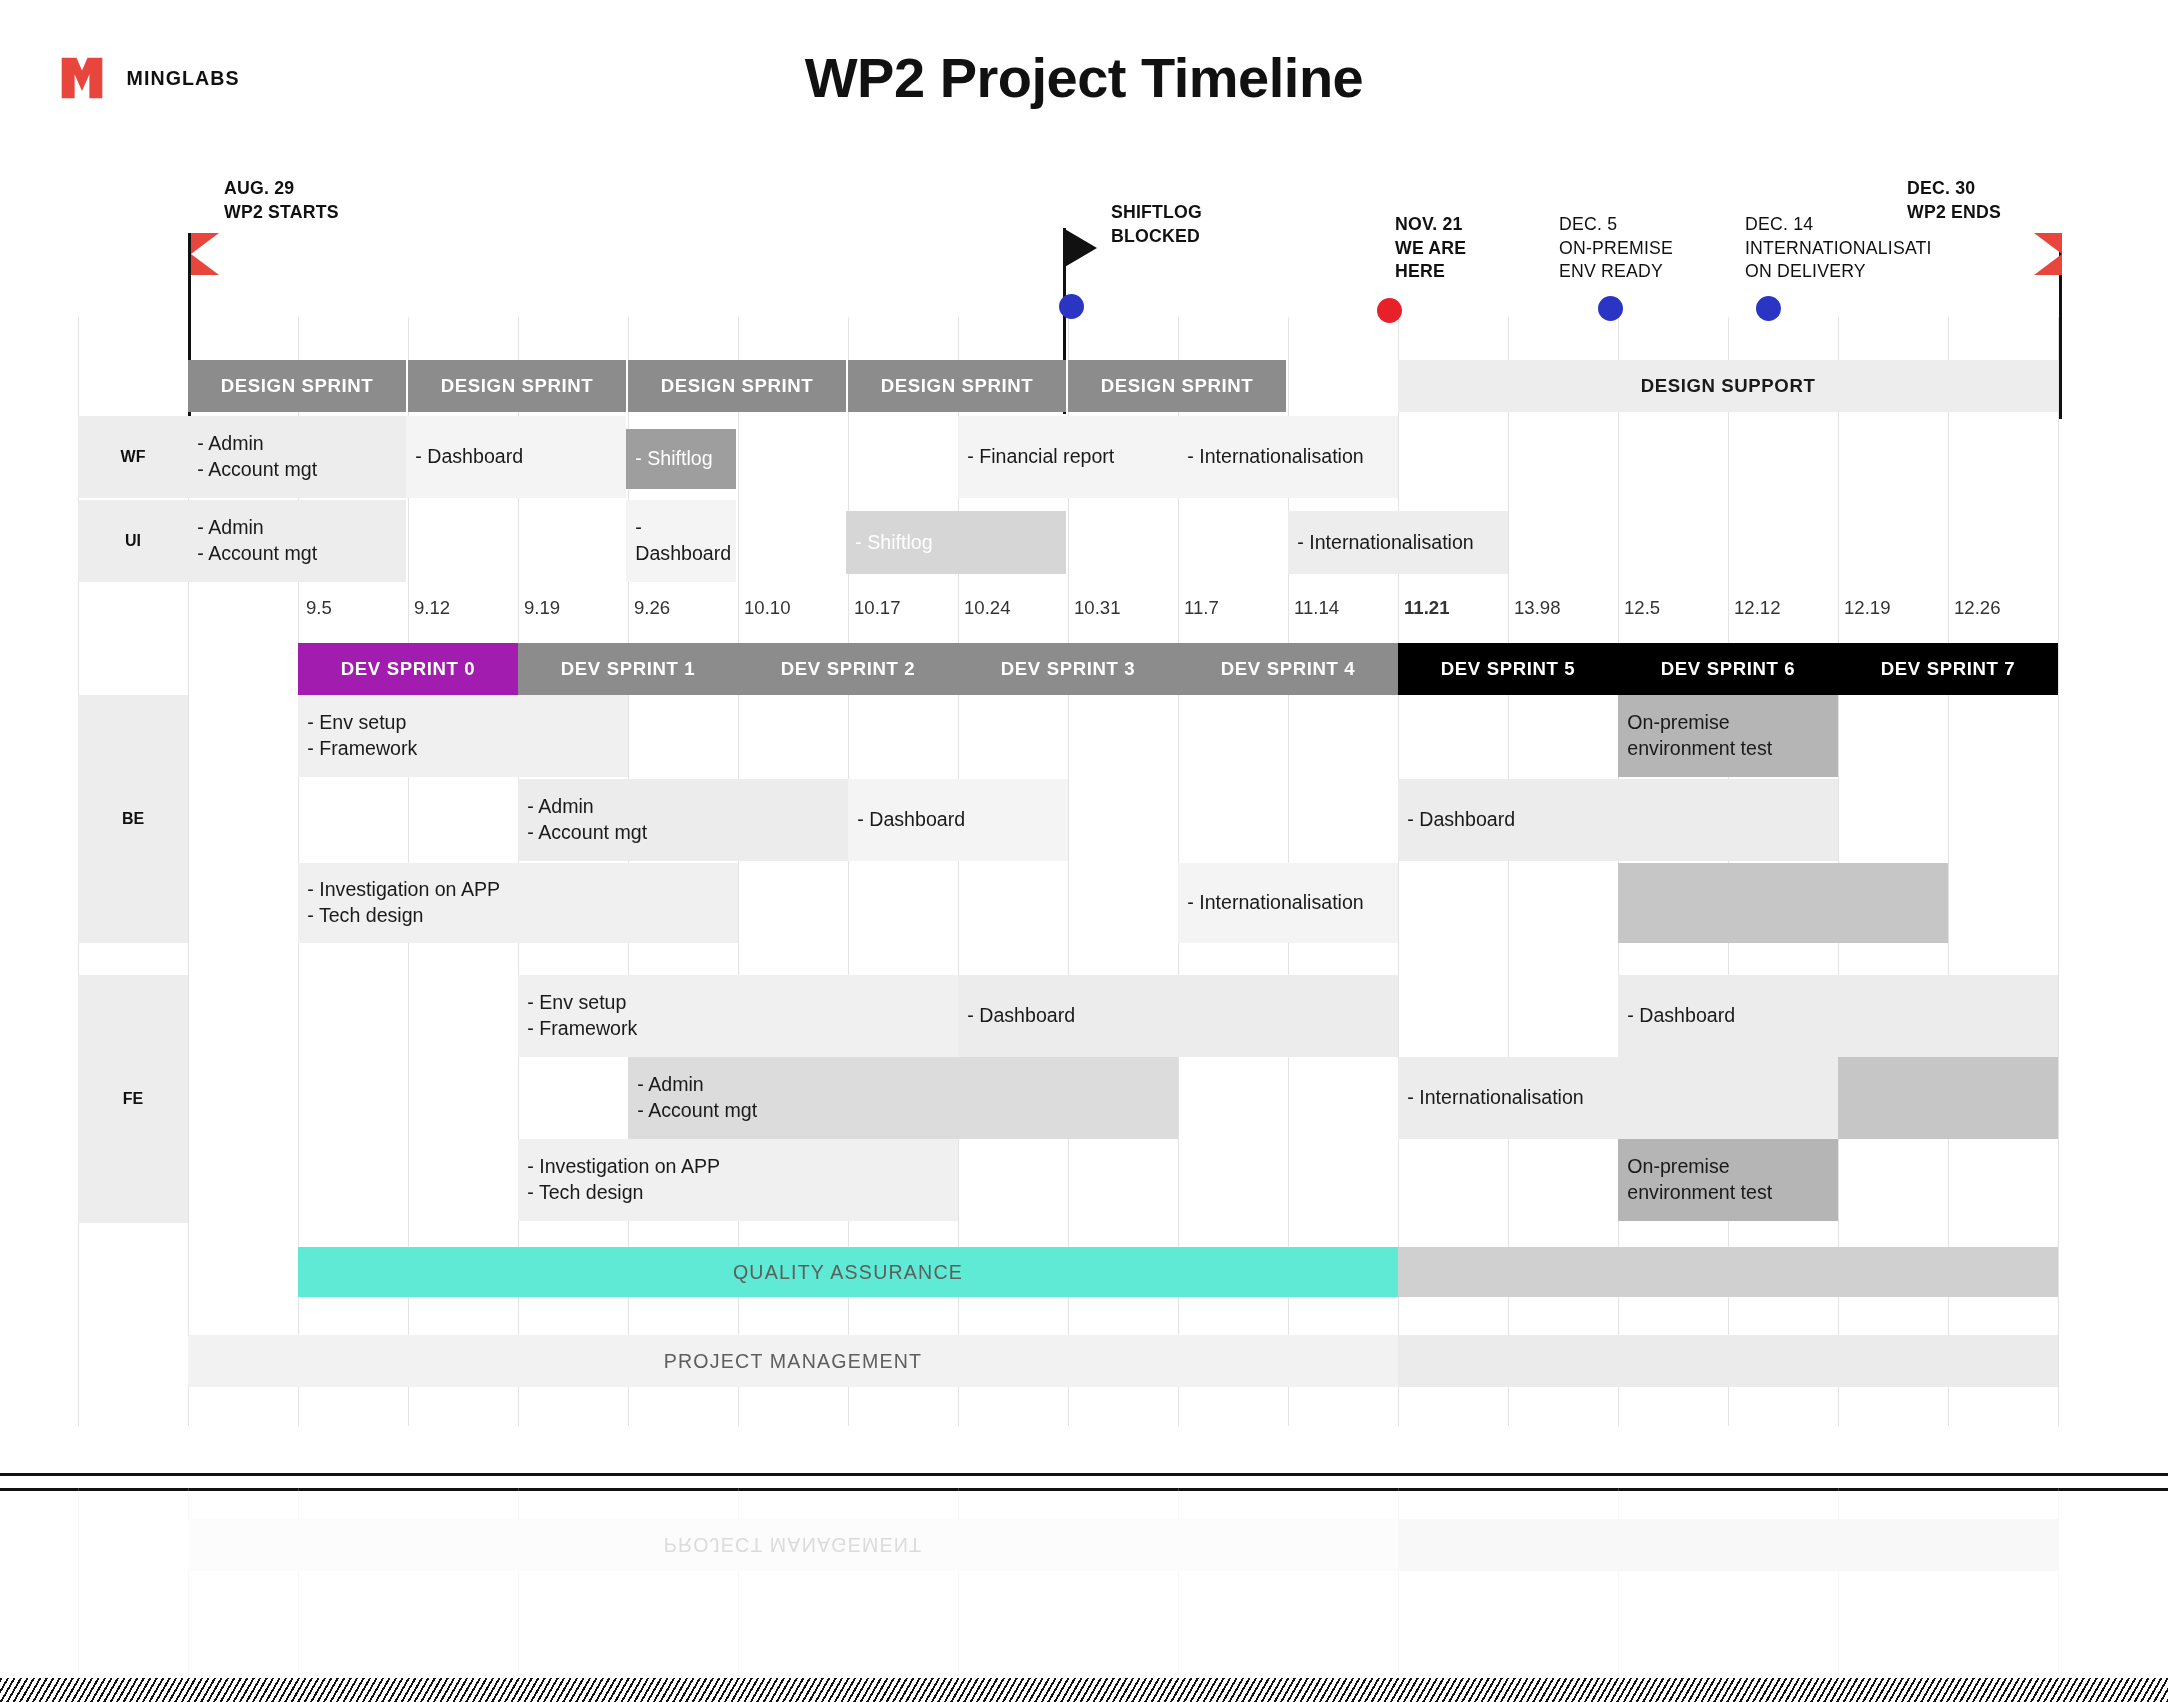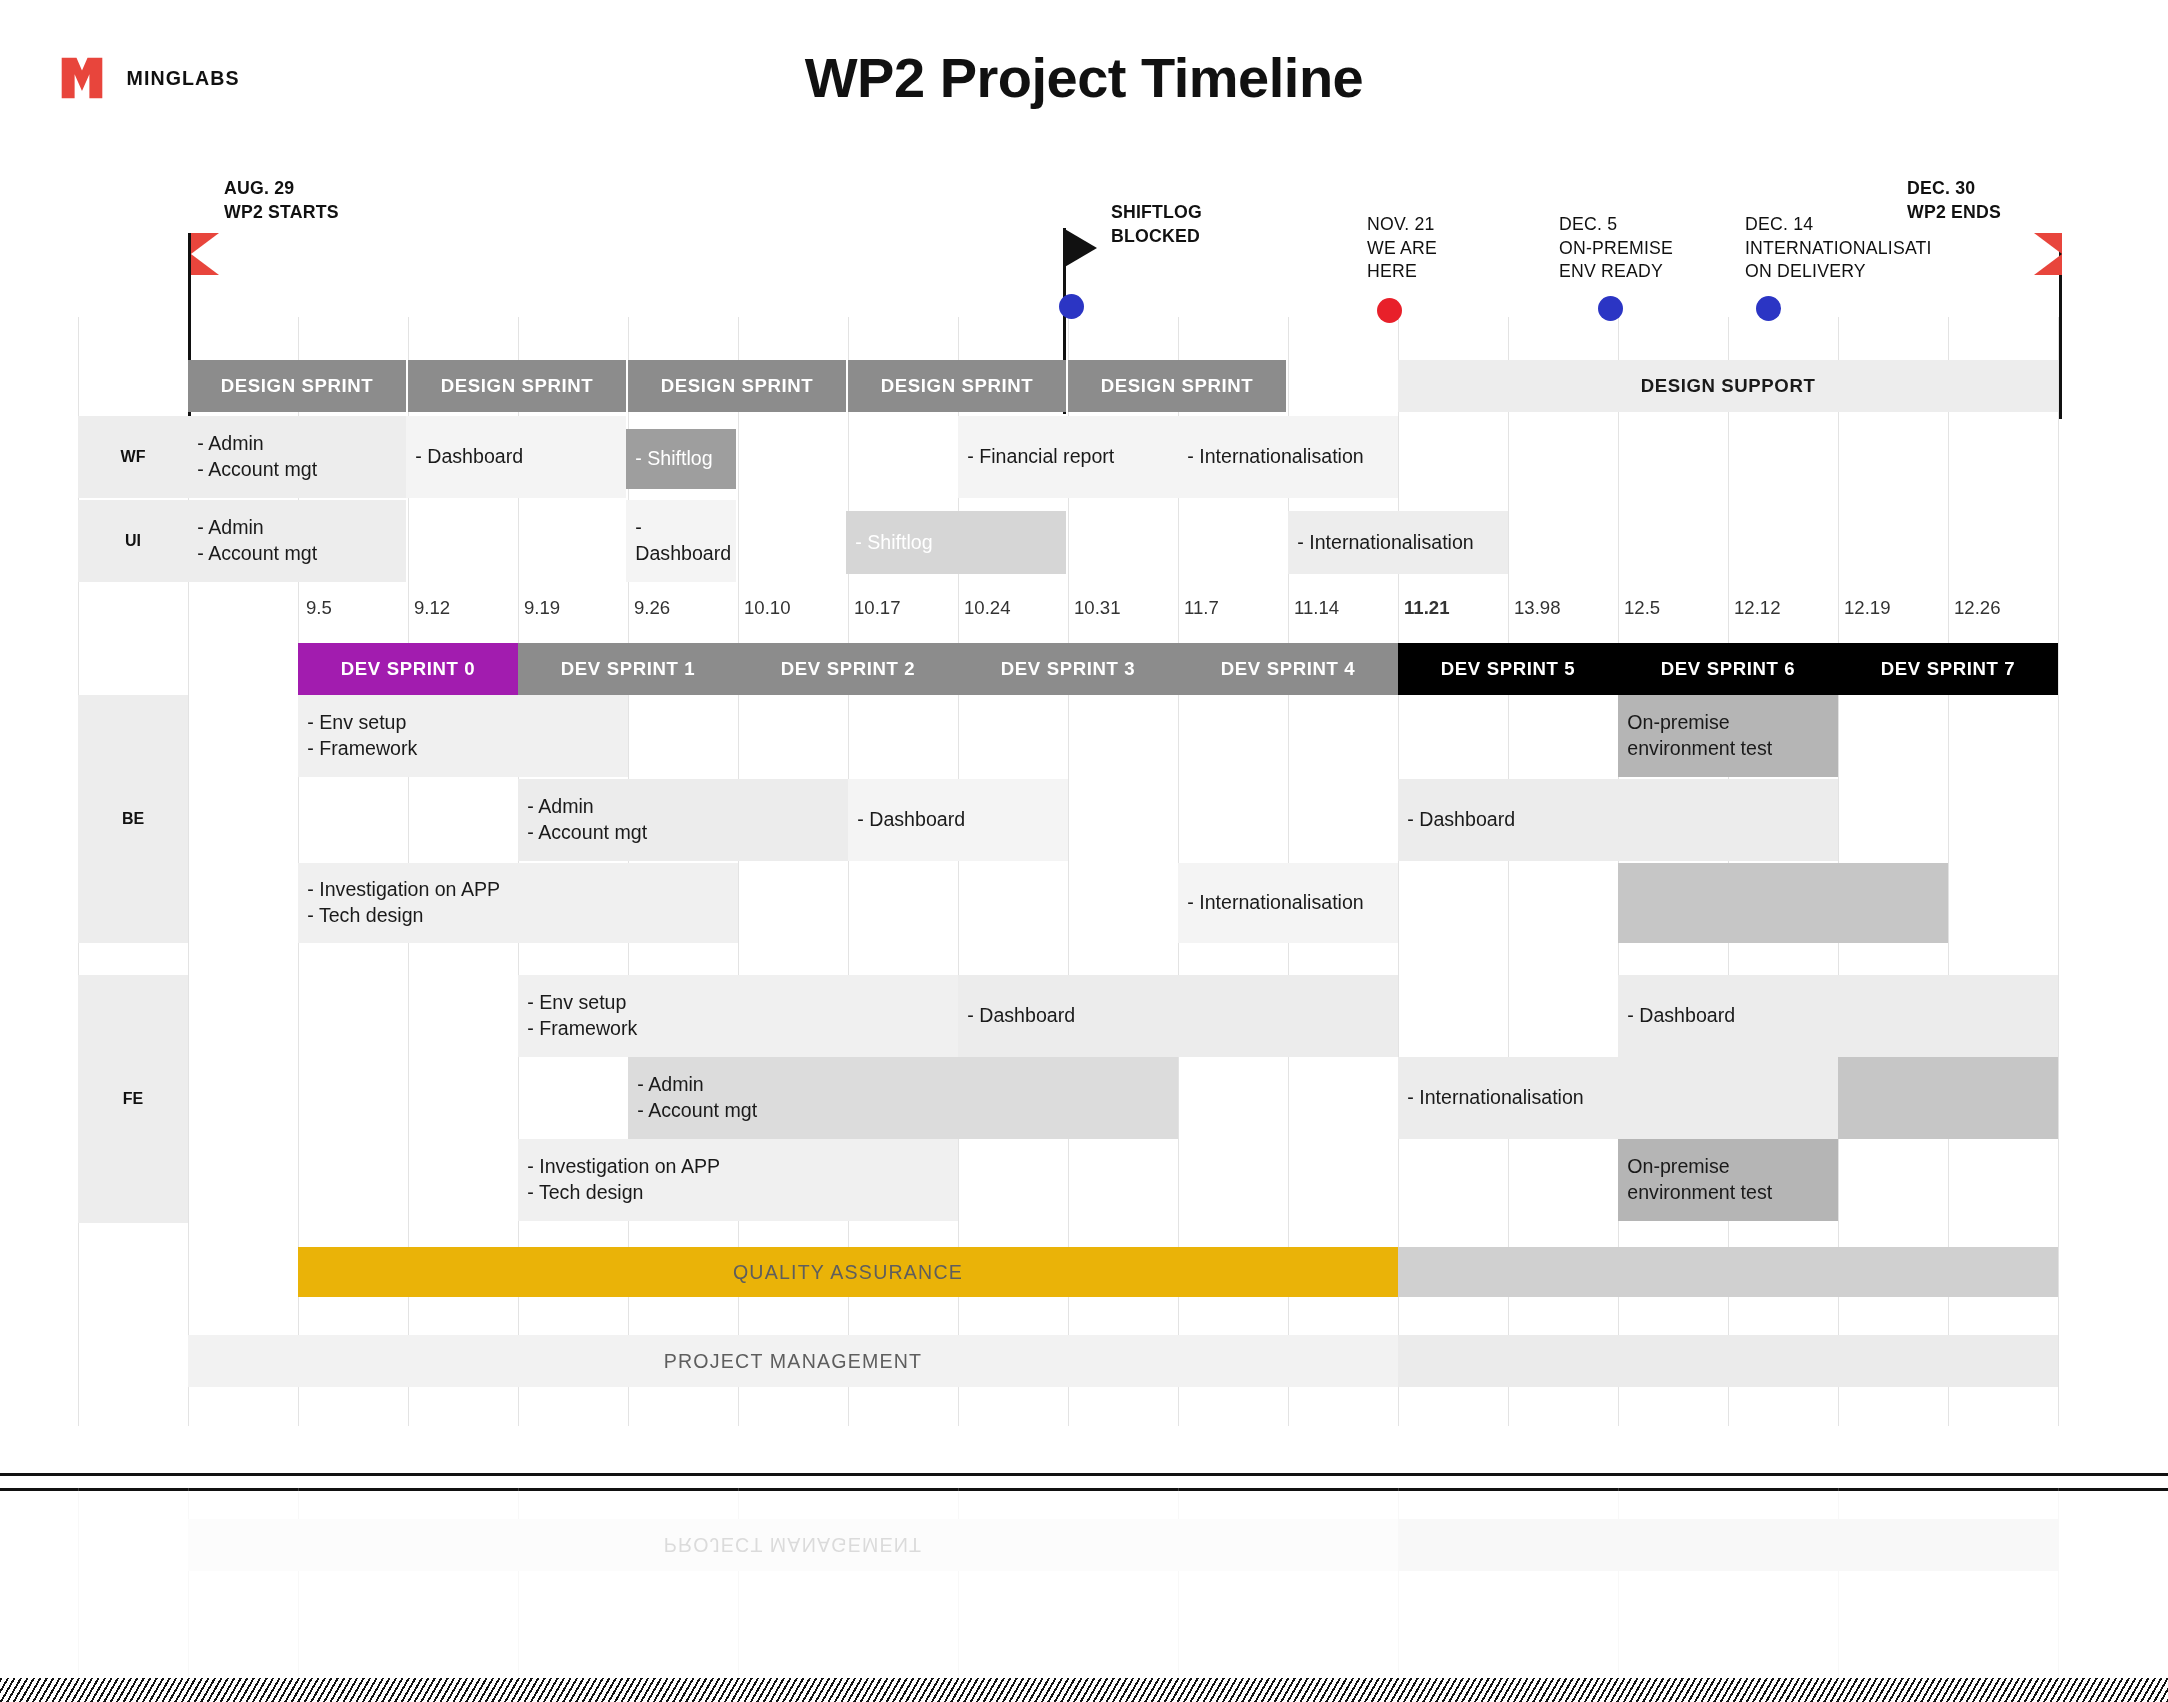--- a/index.html
+++ b/index.html
@@ -184,21 +184,21 @@
 
     <div class="milestone" style="left:1111px; top:201px;">
       <div class="ms-label">SHIFTLOG
 BLOCKED</div>
     </div>
     <div class="tri-play" style="left:1063px; top:228px;"></div>
     <div class="flagpole" style="left:1063px; top:228px; height:186px; background:#111;"></div>
     <div class="dot blue" style="left:1059px; top:294px;"></div>
 
     <div class="milestone" style="left:1367px; top:213px;">
-      <div class="ms-label" style="font-weight:normal;">NOV. 21
+      <div class="ms-label" style="font-weight:bold;margin-left:28px;">NOV. 21
 WE ARE
 HERE</div>
     </div>
     <div class="dot red" style="left:1377px; top:298px;"></div>
 
     <div class="milestone" style="left:1559px; top:213px;">
       <div class="ms-label" style="font-weight:normal;">DEC. 5
 ON-PREMISE
 ENV READY</div>
     </div>
@@ -345,21 +345,21 @@
 
     <div class="block" style="left:518px; top:1139px; width:440px; height:82px; background:#f0f0f0;">
       <span class="txt">- Investigation on APP
 - Tech design</span>
     </div>
     <div class="block" style="left:1618px; top:1139px; width:220px; height:82px; background:#b5b5b5;">
       <span class="txt">On-premise
 environment test</span>
     </div>
 
-    <div class="band" style="left:298px; top:1247px; width:1100px; height:50px; background:#eab308;">QUALITY ASSURANCE</div>
+    <div class="band" style="left:298px; top:1247px; width:1100px; height:50px; background:#5eead4;">QUALITY ASSURANCE</div>
     <div class="band" style="left:1398px; top:1247px; width:660px; height:50px; background:#d0d0d0;"></div>
 
     <div class="band" style="left:188px; top:1335px; width:1210px; height:52px; background:#f2f2f2;">PROJECT MANAGEMENT</div>
     <div class="band" style="left:1398px; top:1335px; width:660px; height:52px; background:#ebebeb;"></div>
 
   </div>
 
   <div class="divider" style="top:1473px;"></div>
   <div class="divider" style="top:1488px;"></div>
 

